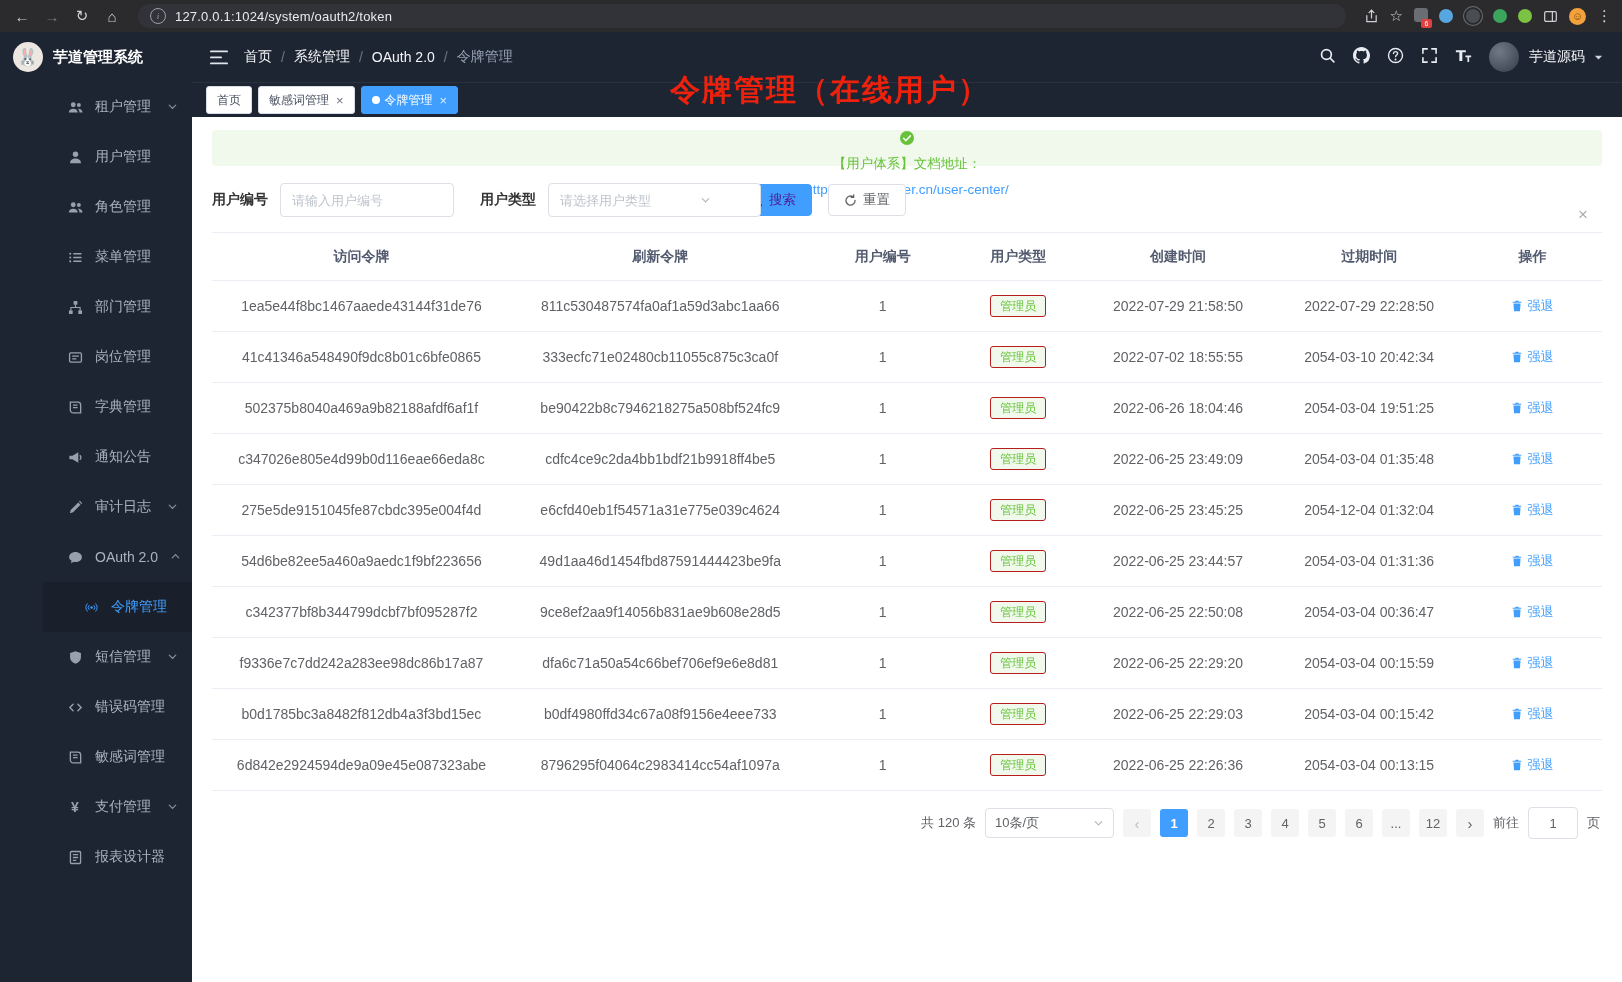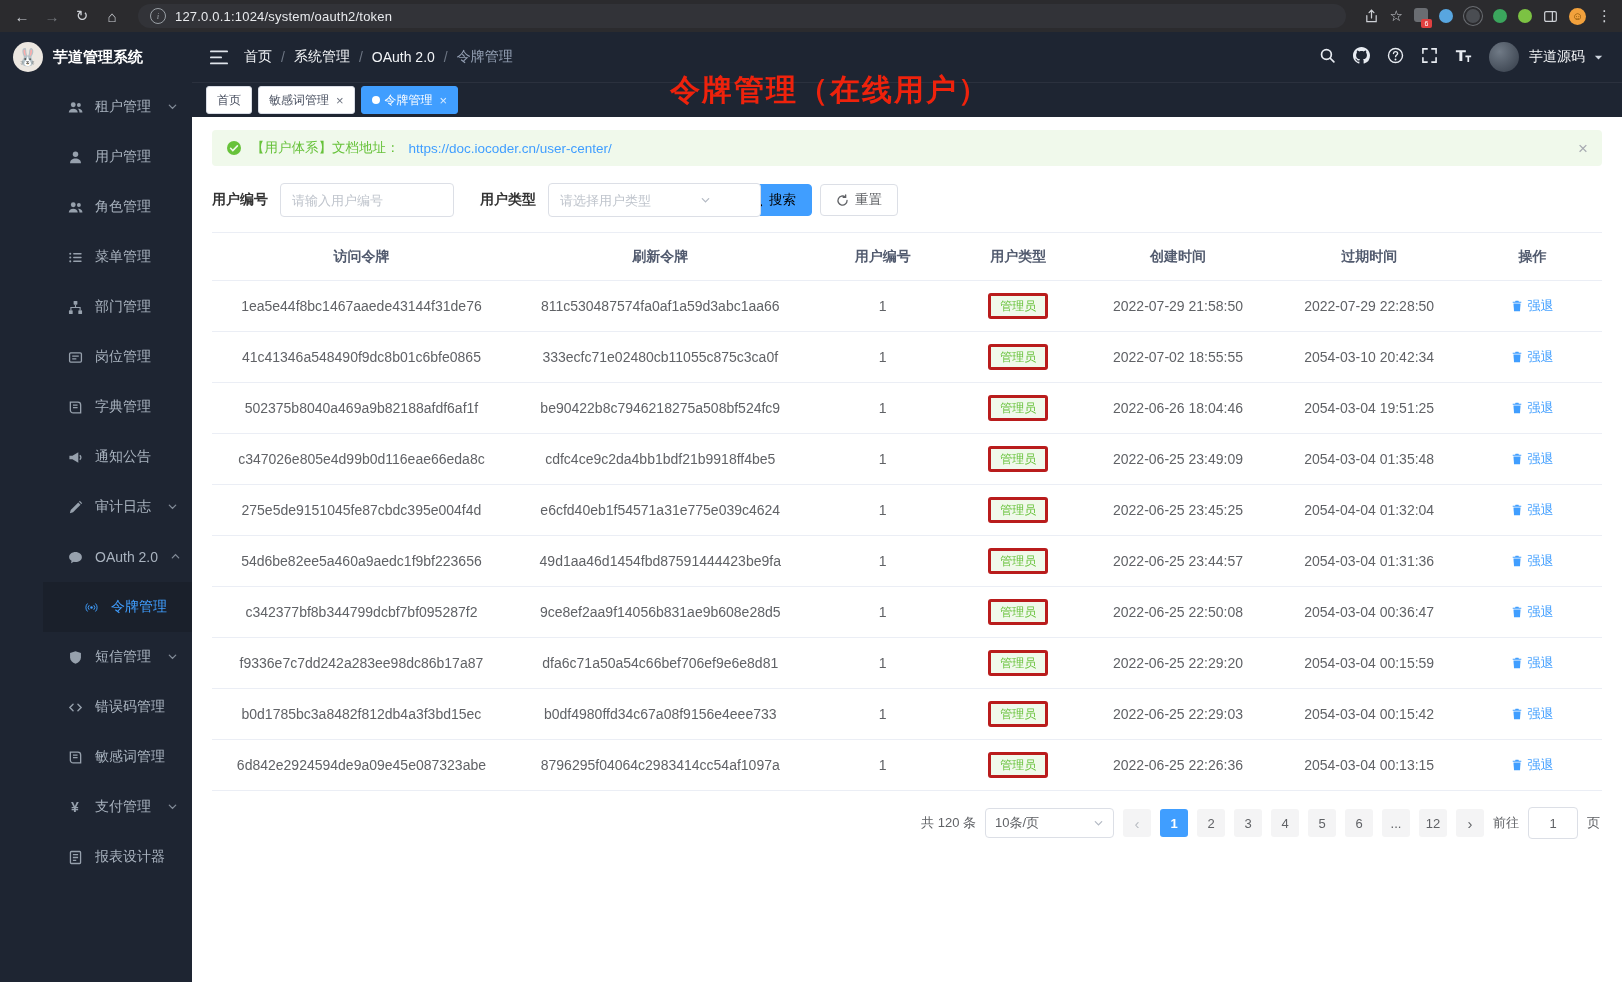--- a/index.html
+++ b/index.html
@@ -67,44 +67,44 @@
   
   .tagbar{height:34px;background:#1e2532;border-top:1px solid rgba(255,255,255,.06);display:flex;align-items:center;gap:6px;padding:0 14px;flex-shrink:0;}
   .tag{display:inline-flex;align-items:center;gap:5px;height:26px;padding:0 10px;background:#fff;color:#495060;font-size:12px;border-radius:3px;cursor:pointer;border:1px solid #d8dce5;}
   .tag.active{background:#409eff;color:#fff;border-color:#409eff;}
   .tagdot{width:8px;height:8px;border-radius:50%;background:#fff;}
   .tag-close{font-size:13px;opacity:.8;margin-left:2px;cursor:pointer;}
 
   
   .content{flex:1;background:#fff;padding:13px 20px 0;overflow:hidden;}
 
-  .alert{height:36px;background:#f0f9eb;border-radius:4px;display:flex;align-items:center;gap:9px;padding:0 14px;}
+  .alert{height:36px;background:#f0f9eb;border-radius:4px;display:flex;align-items:center;gap:9px;padding:0 14px;flex-direction:column;}
   .alert .icon svg{width:16px;height:16px;}
   .alert-text{color:#67c23a;font-size:13.5px;}
   .alert-link{color:#409eff;font-size:13.5px;text-decoration:none;cursor:pointer;}
   .alert-close{margin-left:auto;color:#a8abb2;font-size:17px;cursor:pointer;line-height:1;}
 
   .filters{display:flex;align-items:center;margin:17px 0 15px;}
   .filters label{font-size:14px;font-weight:700;color:#333;margin-right:12px;}
   .f-input{height:32px;border:1px solid #dcdfe6;border-radius:4px;padding:0 11px;font-size:13px;color:#606266;outline:none;background:#fff;}
   .f-input::placeholder{color:#bfc4cc;}
   #userIdInput{width:150px;margin-right:26px;}
   .select-wrap{position:relative;width:172px;margin-right:14px;}
   .select-wrap .f-input{width:100%;padding-right:28px;cursor:pointer;}
   .sel-caret{position:absolute;right:9px;top:50%;transform:translateY(-50%);color:#b4bac4;display:flex;pointer-events:none;}
   .sel-caret svg{width:11px;height:11px;}
   .btn{height:32px;display:inline-flex;align-items:center;gap:6px;padding:0 15px;border-radius:4px;font-size:13.5px;cursor:pointer;border:1px solid transparent;}
   .btn .icon svg{width:13px;height:13px;}
-  .btn-primary{background:#409eff;color:#000000;border-color:#409eff;margin-right:8px;justify-content:space-between;}
+  .btn-primary{background:#409eff;color:#4c1d95;border-color:#409eff;margin-right:16px;justify-content:space-between;}
   .btn-plain{background:#fff;color:#606266;border-color:#dcdfe6;}
 
   table.tokens{width:100%;border-collapse:collapse;table-layout:fixed;}
   .tokens th{height:45px;font-size:14px;font-weight:700;color:#515a6e;text-align:center;border-top:1px solid #ebeef5;border-bottom:1px solid #ebeef5;background:#fff;}
   .tokens td{height:48px;font-size:14px;color:#606266;text-align:center;border-bottom:1px solid #ebeef5;white-space:nowrap;overflow:hidden;text-overflow:ellipsis;}
-  .tag-success{display:inline-block;padding:4px 9px;font-size:12px;color:#67c23a;background:#f0f9eb;border:3px solid #b91c1c;border-radius:3px;line-height:1;}
+  .tag-success{display:inline-block;padding:4px 9px;font-size:12px;color:#67c23a;background:#f0f9eb;border:1px solid #b91c1c;border-radius:3px;line-height:1;}
   .op-link{color:#409eff;font-size:13px;cursor:pointer;display:inline-flex;align-items:center;gap:4px;text-decoration:none;}
   .op-link .icon svg{width:12px;height:12px;}
 
   .pagination{display:flex;align-items:center;justify-content:flex-end;gap:9px;margin:16px 2px 0;font-size:13px;color:#606266;}
   .pages{display:flex;gap:9px;}
   .pg{min-width:28px;height:28px;border:none;border-radius:3px;background:#f4f4f5;color:#606266;font-size:13px;cursor:pointer;display:inline-flex;align-items:center;justify-content:center;padding:0 6px;font-family:inherit;}
   .pg.active{background:#409eff;color:#fff;font-weight:700;}
   .pg.navbtn{font-size:15px;}
   .pg.prev{color:#b8bcc2;}
   .psize{position:relative;width:94px;height:28px;border:1px solid #dcdfe6;border-radius:4px;display:flex;align-items:center;padding:0 24px 0 9px;font-size:13px;color:#606266;cursor:pointer;background:#fff;}
@@ -523,21 +523,21 @@
                     </span>
                     <span>强退</span>
                   </a></td>
               </tr>
               <tr>
                 <td>275e5de9151045fe87cbdc395e004f4d</td>
                 <td>e6cfd40eb1f54571a31e775e039c4624</td>
                 <td>1</td>
                 <td><span class="tag-success">管理员</span></td>
                 <td>2022-06-25 23:45:25</td>
-                <td>2054-04-04 01:32:04</td>
+                <td>2054-12-04 01:32:04</td>
                 <td><a class="op-link">
                     <span class="icon">
                       <svg viewBox="0 0 14 14" fill="currentColor">
                         <path d="M5.3.9h3.4l.5 1H12v1.2H2V1.9h2.8z"></path>
                         <path d="M2.9 4.1h8.2l-.6 9H3.5z"></path>
                       </svg>
                     </span>
                     <span>强退</span>
                   </a></td>
               </tr>

